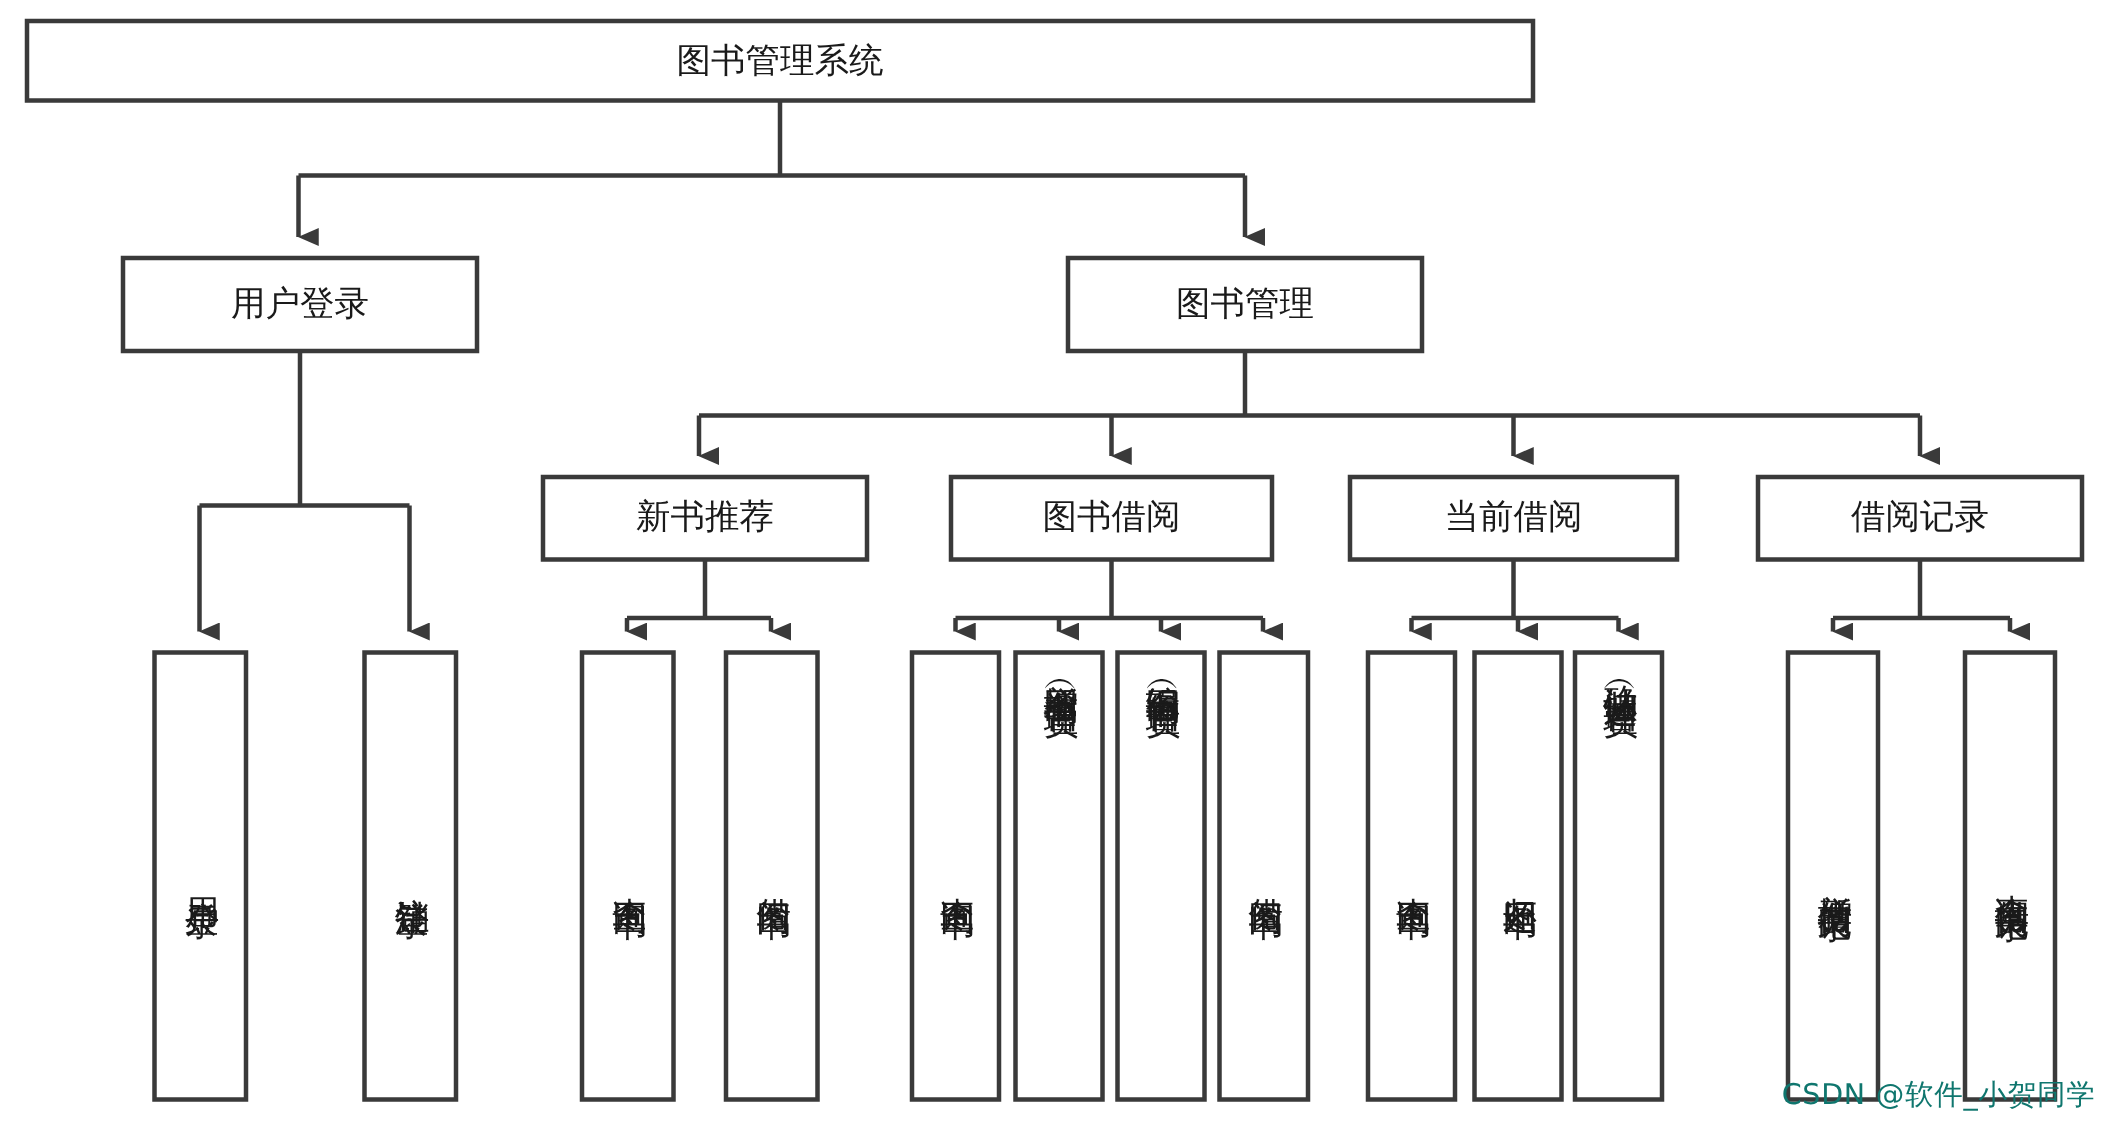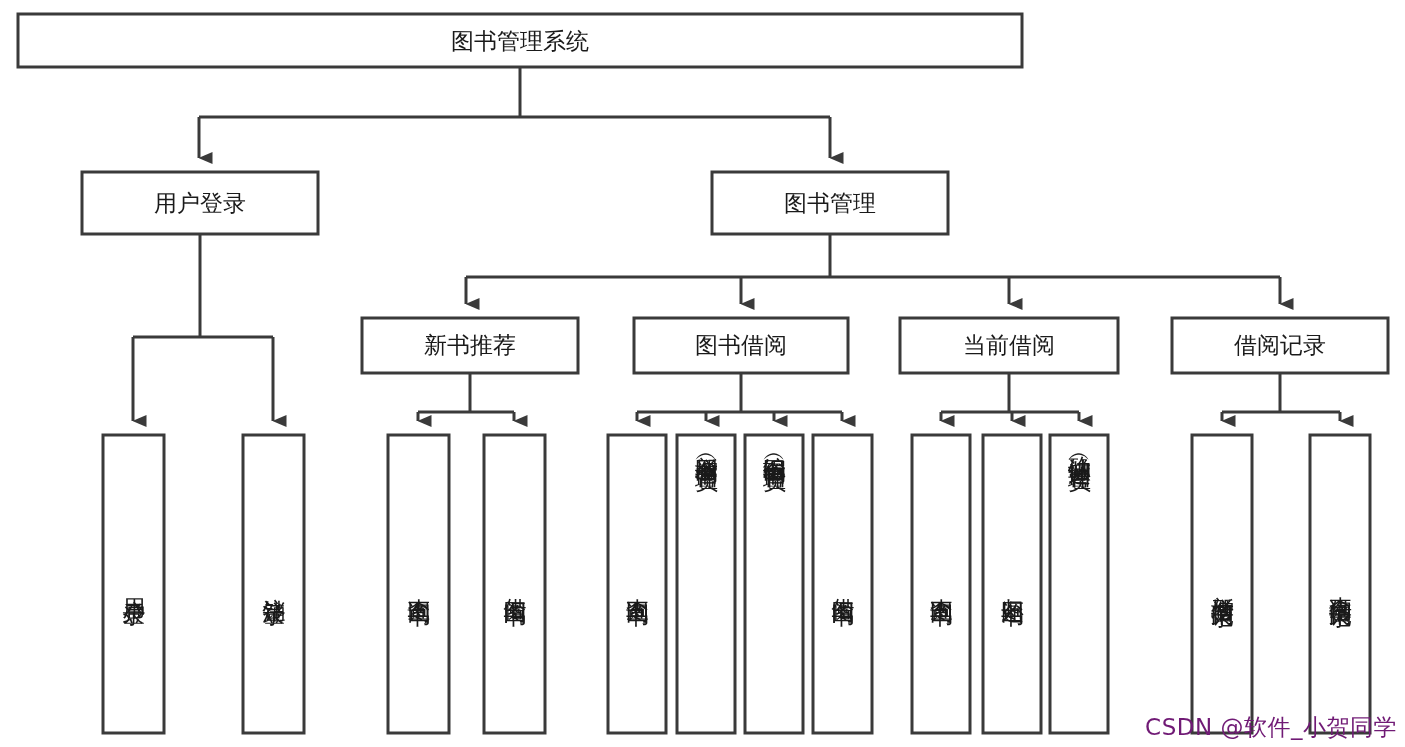--- a/index.html
+++ b/index.html
@@ -61,22 +61,22 @@
   }
   .leaf-wrap {
     position: absolute;
     overflow: hidden;
     pointer-events: none;
   }
   .watermark {
     position: absolute;
     right: 8px;
     bottom: 4px;
-    font-size: 23px;
-    color: #701a75;
+    font-size: 19px;
+    color: #0f766e;
     font-family: "DejaVu Sans", "Liberation Sans", sans-serif;
     white-space: nowrap;
     letter-spacing: 0.5px;
   }
 </style>
 </head>
 <body>
 
 <svg id="diagram" viewBox="0 0 1405 747">
   <defs>

